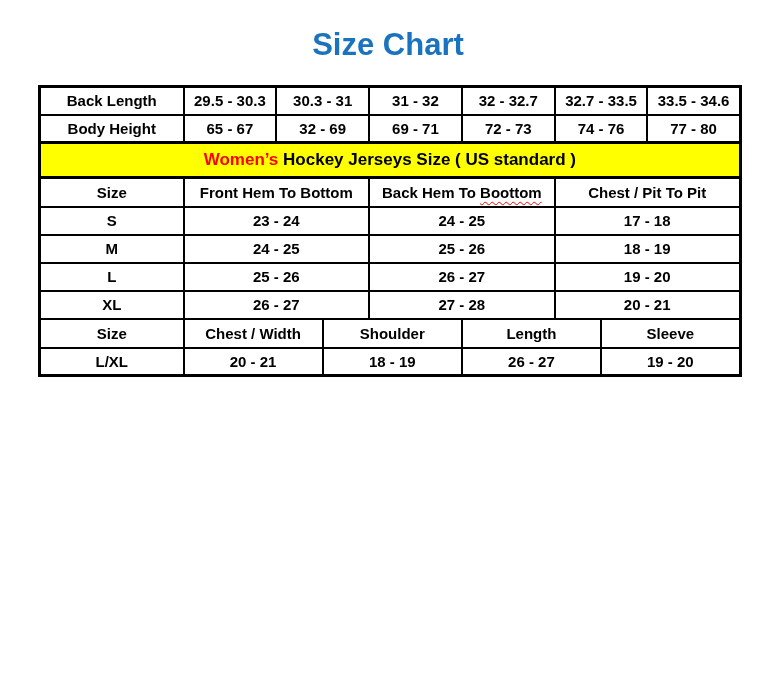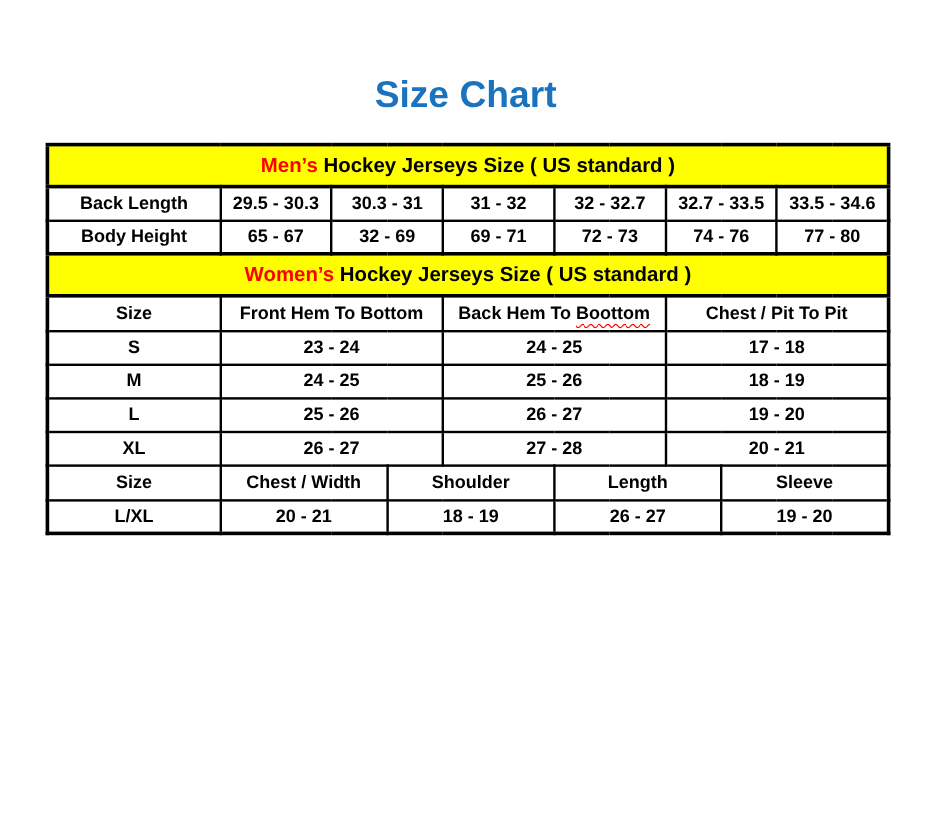--- a/index.html
+++ b/index.html
@@ -6,21 +6,21 @@
   body {
     width: 776px;
     height: 692px;
     background: #ffffff;
     font-family: "Liberation Sans", sans-serif;
     color: #000000;
     overflow: hidden;
   }
   .page-title {
     margin: 0;
-    padding-top: 62px;
+    padding-top: 28px;
     text-align: center;
     font-size: 31px;
     line-height: 34px;
     font-weight: bold;
     color: #1a73be;
   }
   table.size-chart {
     border-collapse: collapse;
     table-layout: fixed;
     width: 701px;
@@ -74,23 +74,20 @@
         <col style="width:46.4px">
         <col style="width:46.4px">
         <col style="width:46.4px">
       <col style="width:46.4px">
         <col style="width:46.4px">
         <col style="width:46.4px">
         <col style="width:46.4px">
     </colgroup>
     <tbody>
 
-      <tr class="band">
-        <td colspan="13"><span class="red">Men’s</span> <span>Hockey Jerseys Size ( US standard )</span></td>
-      </tr>
       <tr class="data">
         <td>Back Length</td>
         <td colspan="2">29.5 - 30.3</td>
         <td colspan="2">30.3 - 31</td>
         <td colspan="2">31 - 32</td>
         <td colspan="2">32 - 32.7</td>
         <td colspan="2">32.7 - 33.5</td>
         <td colspan="2">33.5 - 34.6</td>
       </tr>
       <tr class="data">

